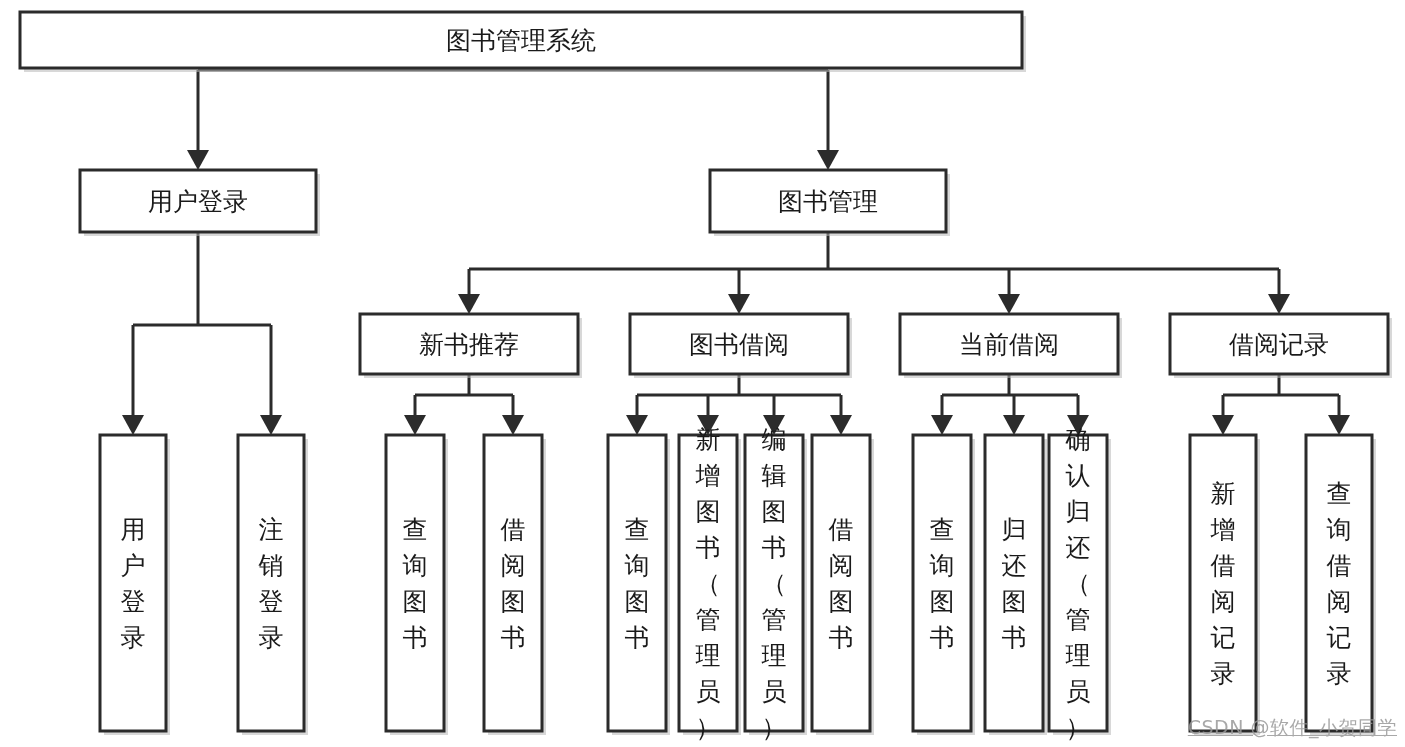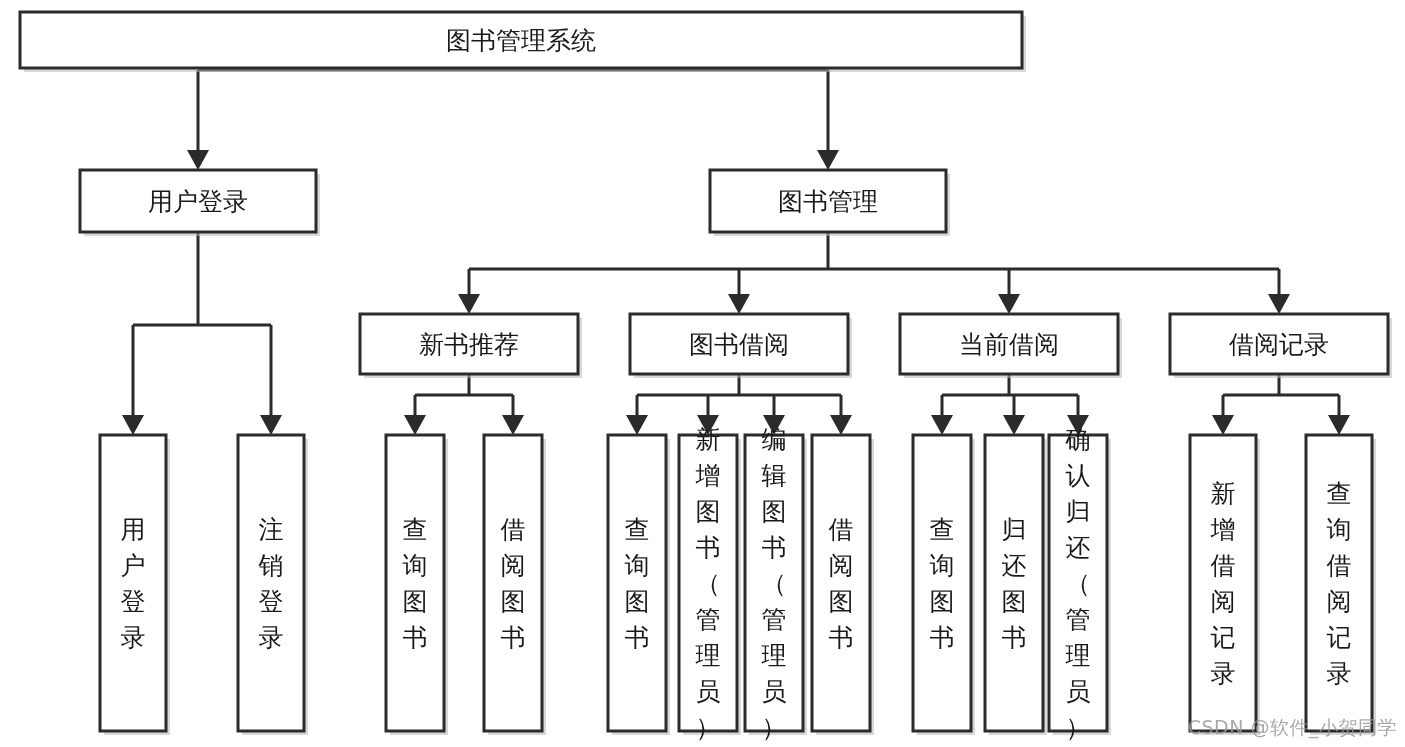--- a/index.html
+++ b/index.html
@@ -70,20 +70,21 @@
     right: 8px;
     bottom: 6px;
     font-family: "DejaVu Sans", "Liberation Sans", sans-serif;
     font-size: 19px;
     color: #9a9a9a;
     opacity: 0.85;
     letter-spacing: 0.5px;
     user-select: none;
     pointer-events: none;
     white-space: nowrap;
+    text-decoration: underline;
   }
 </style>
 </head>
 <body>
 
 <div id="diagram-root">
   <svg id="chart-svg" viewBox="0 0 1405 747" xmlns="http://www.w3.org/2000/svg">
     <g id="connectors-layer">
         <line class="connector" x1="521" y1="68" x2="521" y2="70"></line>
         <line class="connector" x1="198" y1="70" x2="828" y2="70"></line>

